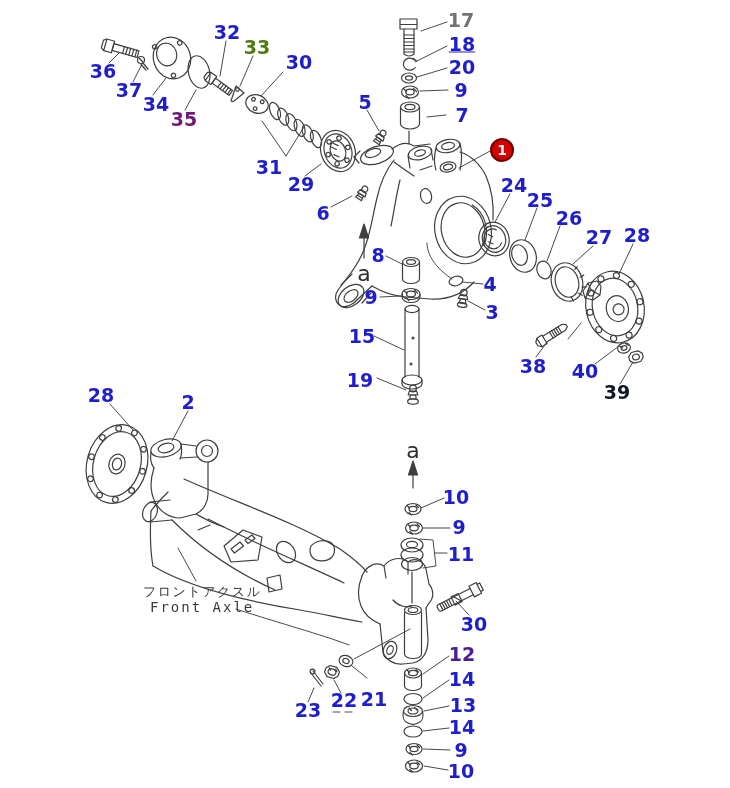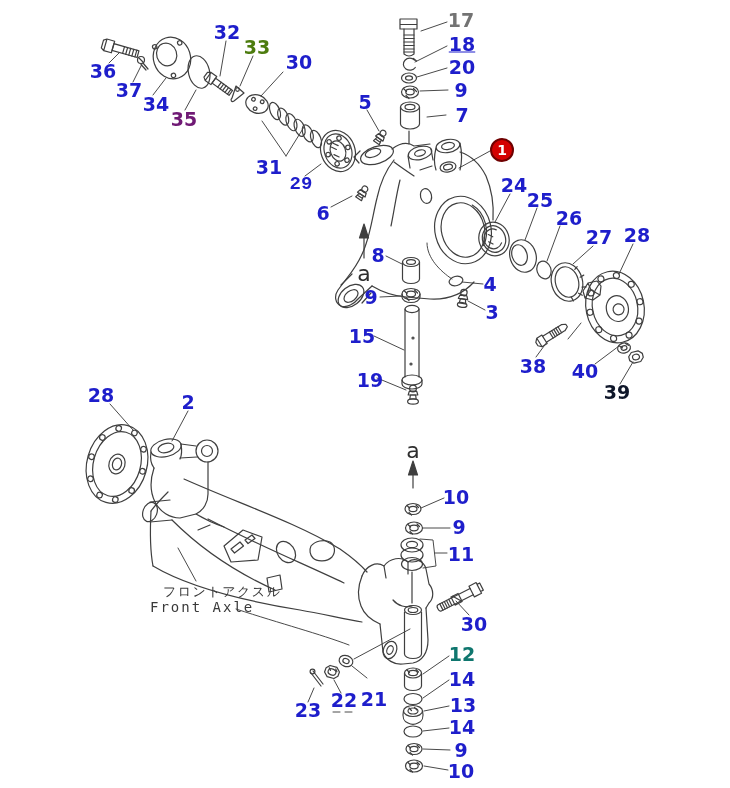--- a/index.html
+++ b/index.html
@@ -19,21 +19,21 @@
     font-size:22px;font-weight:400;color:#2e2e2e;line-height:1;
   }
   .callout{
     position:absolute;transform:translate(-50%,-50%);
     width:24px;height:24px;border-radius:50%;
     display:flex;align-items:center;justify-content:center;
     color:#ffffff;font-size:14px;font-weight:bold;box-sizing:border-box;
   }
   .caption-jp{
     position:absolute;left:143px;top:583px;
-    font-size:13px;letter-spacing:1.5px;color:#3a3a3a;white-space:nowrap;margin-left:20px;
+    font-size:13px;letter-spacing:1.5px;color:#3a3a3a;white-space:nowrap;
   }
   .caption-en{
     position:absolute;left:150px;top:599px;
     font-size:14px;letter-spacing:2px;color:#3a3a3a;white-space:nowrap;
     font-family:"DejaVu Sans Mono","Liberation Mono",monospace;
   }
 </style>
 </head>
 <body style="background: rgb(255, 255, 255);">
 
@@ -435,47 +435,47 @@
       <span class="plabel" style="left: 461px; top: 90px; color: rgb(30, 30, 203);">9</span>
       <span class="plabel" style="left: 462px; top: 115px; color: rgb(30, 30, 203);">7</span>
       <span class="plabel" style="left: 227px; top: 32px; color: rgb(30, 30, 203); text-align: center;">32</span>
       <span class="plabel" style="left: 257px; top: 47px; color: #4d7c0f;">33</span>
       <span class="plabel" style="left: 299px; top: 62px; color: rgb(30, 30, 203);">30</span>
       <span class="plabel" style="left: 103px; top: 71px; color: rgb(30, 30, 203);">36</span>
       <span class="plabel" style="left: 129px; top: 90px; color: rgb(30, 30, 203);">37</span>
       <span class="plabel" style="left: 156px; top: 104px; color: rgb(30, 30, 203);">34</span>
       <span class="plabel" style="left: 184px; top: 119px; color: #701a75;">35</span>
       <span class="plabel" style="left: 269px; top: 167px; color: rgb(30, 30, 203);">31</span>
-      <span class="plabel" style="left: 301px; top: 184px; color: rgb(30, 30, 203); font-family: Liberation Mono, monospace;">29</span>
+      <span class="plabel" style="left: 301px; top: 184px; color: rgb(30, 30, 203);">29</span>
       <span class="plabel" style="left: 365px; top: 102px; color: rgb(30, 30, 203);">5</span>
       <span class="plabel" style="left: 323px; top: 213px; color: rgb(30, 30, 203);">6</span>
       <span class="plabel" style="left: 514px; top: 185px; color: rgb(30, 30, 203);">24</span>
       <span class="plabel" style="left: 540px; top: 200px; color: rgb(30, 30, 203);">25</span>
       <span class="plabel" style="left: 569px; top: 218px; color: rgb(30, 30, 203);">26</span>
       <span class="plabel" style="left: 599px; top: 237px; color: rgb(30, 30, 203);">27</span>
       <span class="plabel" style="left: 637px; top: 235px; color: rgb(30, 30, 203);">28</span>
       <span class="plabel" style="left: 378px; top: 255px; color: rgb(30, 30, 203);">8</span>
       <span class="plabel" style="left: 371px; top: 297px; color: rgb(30, 30, 203);">9</span>
       <span class="plabel" style="left: 490px; top: 284px; color: rgb(30, 30, 203);">4</span>
       <span class="plabel" style="left: 492px; top: 312px; color: rgb(30, 30, 203);">3</span>
       <span class="plabel" style="left: 362px; top: 336px; color: rgb(30, 30, 203);">15</span>
-      <span class="plabel" style="left: 370px; top: 380px; color: rgb(30, 30, 203);">19</span>
+      <span class="plabel" style="left: 360px; top: 380px; color: rgb(30, 30, 203);">19</span>
       <span class="plabel" style="left: 533px; top: 366px; color: rgb(30, 30, 203);">38</span>
       <span class="plabel" style="left: 585px; top: 371px; color: rgb(30, 30, 203);">40</span>
       <span class="plabel" style="left: 617px; top: 392px; color: #0f172a;">39</span>
       <span class="plabel" style="left: 101px; top: 395px; color: rgb(30, 30, 203);">28</span>
       <span class="plabel" style="left: 188px; top: 402px; color: rgb(30, 30, 203);">2</span>
       <span class="plabel" style="left: 456px; top: 497px; color: rgb(30, 30, 203);">10</span>
       <span class="plabel" style="left: 459px; top: 527px; color: rgb(30, 30, 203);">9</span>
       <span class="plabel" style="left: 461px; top: 554px; color: rgb(30, 30, 203);">11</span>
       <span class="plabel" style="left: 474px; top: 624px; color: rgb(30, 30, 203);">30</span>
       <span class="plabel" style="left: 374px; top: 699px; color: rgb(30, 30, 203);">21</span>
       <span class="plabel" style="left: 344px; top: 700px; color: rgb(30, 30, 203);">22</span>
       <span class="plabel" style="left: 308px; top: 710px; color: rgb(30, 30, 203);">23</span>
-      <span class="plabel" style="left: 462px; top: 654px; color: #0f766e;">12</span>
+      <span class="plabel" style="left: 462px; top: 654px; color: #4c1d95;">12</span>
       <span class="plabel" style="left: 462px; top: 679px; color: rgb(30, 30, 203);">14</span>
       <span class="plabel" style="left: 463px; top: 705px; color: rgb(30, 30, 203);">13</span>
       <span class="plabel" style="left: 462px; top: 727px; color: rgb(30, 30, 203);">14</span>
       <span class="plabel" style="left: 461px; top: 750px; color: rgb(30, 30, 203);">9</span>
       <span class="plabel" style="left: 461px; top: 771px; color: rgb(30, 30, 203);">10</span>
       <span class="dirletter" style="left: 364px; top: 274px;">a</span>
       <span class="dirletter" style="left: 413px; top: 451px;">a</span>
     </div>
 </div>
 

